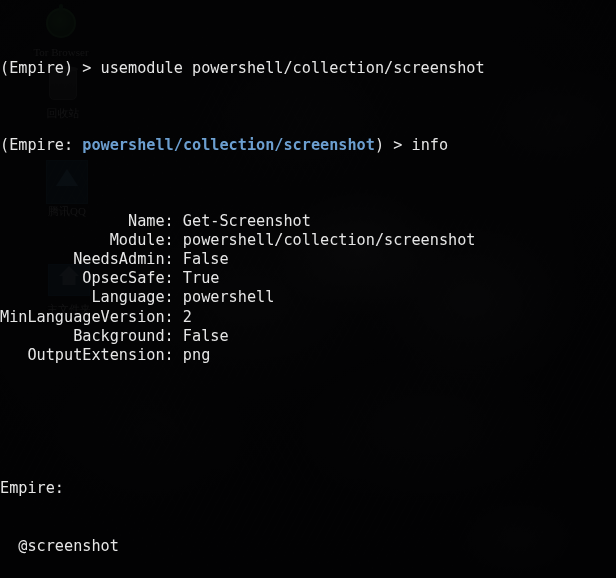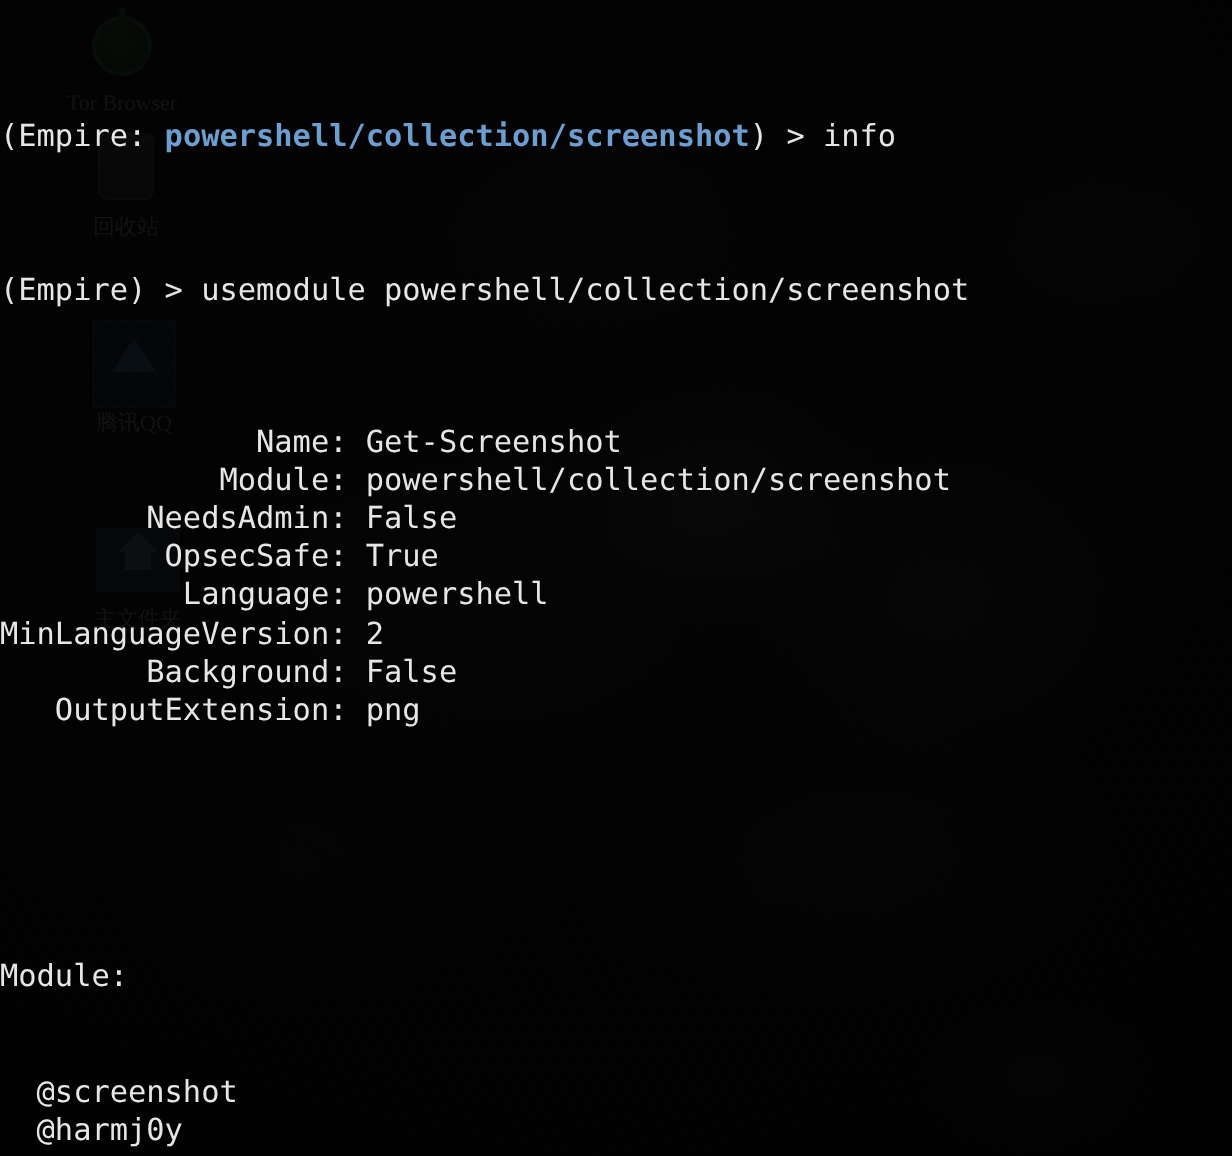--- a/index.html
+++ b/index.html
@@ -142,29 +142,29 @@
     <div class="ico">
         <div class="homebox">
           <span class="body"></span>
         </div>
       </div>
     <div class="lbl">主文件夹</div>
   </div>
 
   <div id="term">
 
+    <div class="line">(Empire) &gt; usemodule powershell/collection/screenshot</div>
+
     <div class="line"><span>(Empire: </span><span class="mod">powershell/collection/screenshot</span><span>) &gt; </span><span>info</span></div>
-
-    <div class="line">(Empire) &gt; usemodule powershell/collection/screenshot</div>
 
     <div id="info-block"><div class="line">              Name: Get-Screenshot</div><div class="line">            Module: powershell/collection/screenshot</div><div class="line">        NeedsAdmin: False</div><div class="line">         OpsecSafe: True</div><div class="line">          Language: powershell</div><div class="line">MinLanguageVersion: 2</div><div class="line">        Background: False</div><div class="line">   OutputExtension: png</div></div>
 
     <div class="blank"></div>
-    <div class="line">Module:</div>
-    <div id="authors-block"><div class="line">  @screenshot</div><div class="line">  @harmj0y</div></div>
+    <div class="line">Empire:</div>
+    <div id="authors-block"><div class="line">  @screenshot</div></div>
 
     
     
     
 
     
     
     
 
     

